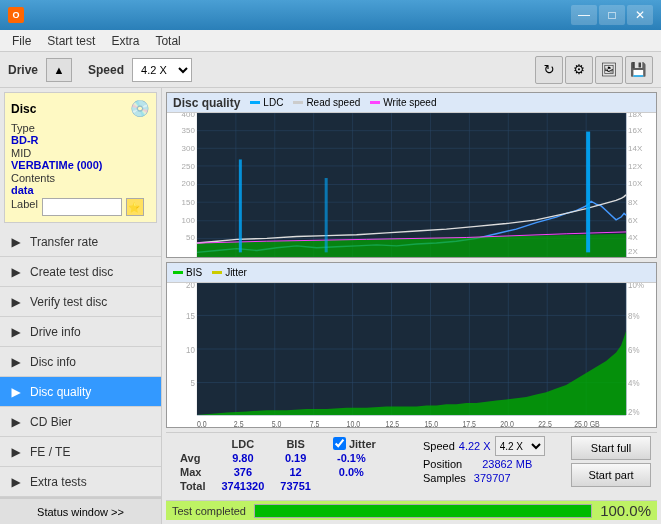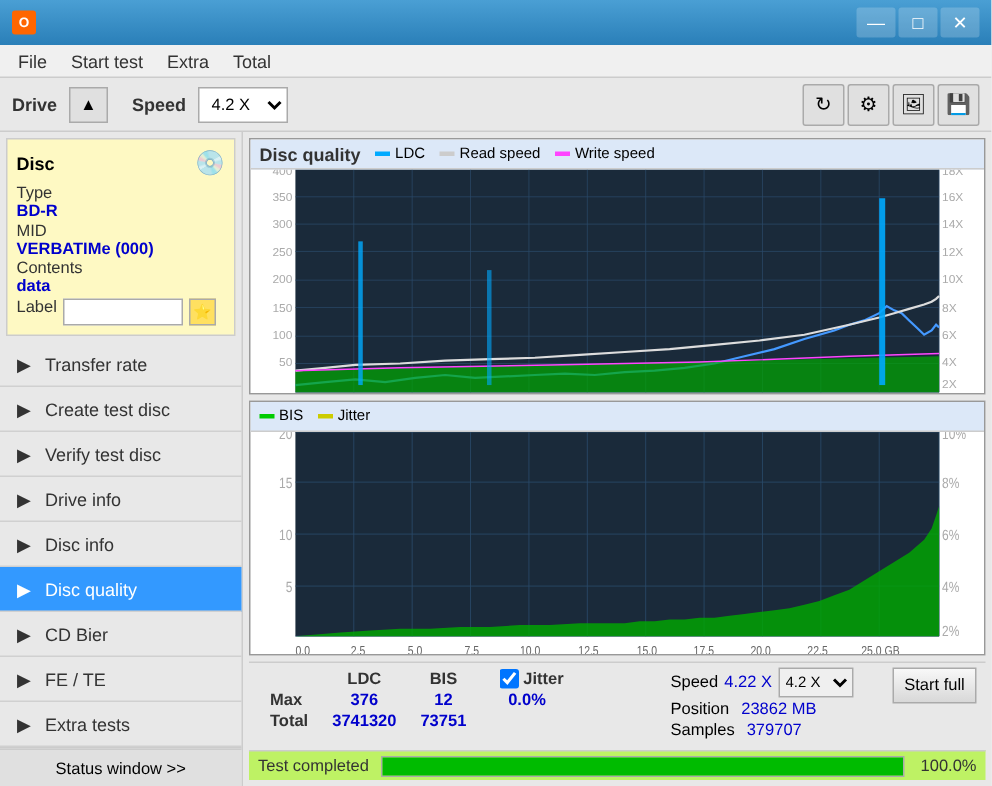--- a/index.html
+++ b/index.html
@@ -72,31 +72,31 @@
     .stats-table table { border-collapse: collapse; font-size: 11px; }
     .stats-table td { padding: 1px 8px; }
     .stats-table .col-header { font-weight: bold; color: #333; text-align: center; }
     .stats-table .col-val { color: #0000cc; text-align: center; font-weight: bold; }
     .stats-table .row-label { color: #333; font-weight: bold; }
     .jitter-check { display: flex; align-items: center; gap: 3px; }
     .speed-info { display: flex; flex-direction: column; align-items: flex-start; gap: 2px; font-size: 11px; }
     .speed-row { display: flex; align-items: center; gap: 4px; }
     .speed-val { color: #0000cc; font-weight: normal; }
     .action-btns { display: flex; flex-direction: column; gap: 3px; margin-left: 8px; }
-    .action-btn { height: 24px; width: 56px; background: linear-gradient(to bottom, #f8f8f8, #d8d8d8); border: 1px solid #aaa; cursor: pointer; font-size: 11px; display: flex; align-items: center; justify-content: center; }
+    .action-btn { height: 24px; width: 80px; background: linear-gradient(to bottom, #f8f8f8, #d8d8d8); border: 1px solid #aaa; cursor: pointer; font-size: 11px; display: flex; align-items: center; justify-content: center; }
 
     
     .chart-svg { width: 100%; height: 100%; }
 
     
     .bottom-status { height: 20px; background: #bef264; border-top: 1px solid #ccc; display: flex; align-items: center; padding: 0 6px; gap: 8px; }
     .bottom-text { font-size: 11px; color: #333; }
     .bottom-progress { flex: 1; height: 14px; background: #ddd; border: 1px solid #aaa; }
     .bottom-progress-fill { height: 100%; background: #00bb00; }
-    .bottom-percent { font-size: 11px; color: #333; min-width: 40px; text-align: right; }
+    .bottom-percent { font-size: 15px; color: #333; min-width: 40px; text-align: right; }
 
     .window-content { display: flex; flex-direction: column; height: calc(524px - 30px); }
   </style>
 </head>
 <body>
 
 <div class="titlebar">
   <div class="titlebar-left">
     <div class="titlebar-icon">O</div>
   </div>
@@ -363,20 +363,26 @@
               <td class="col-header">LDC</td>
               <td class="col-header">BIS</td>
               <td style="padding-left:14px;">
                 <div class="jitter-check">
                   <input type="checkbox" checked="" style="">
                   <span class="col-header">Jitter</span>
                 </div>
               </td>
             </tr>
             <tr>
+              <td class="row-label">Avg</td>
+              <td class="col-val">9.80</td>
+              <td class="col-val">0.19</td>
+              <td class="col-val">-0.1%</td>
+            </tr>
+            <tr>
               <td class="row-label">Max</td>
               <td class="col-val">376</td>
               <td class="col-val">12</td>
               <td class="col-val">0.0%</td>
             </tr>
             <tr>
               <td class="row-label">Total</td>
               <td class="col-val">3741320</td>
               <td class="col-val">73751</td>
               <td></td>
@@ -387,29 +393,30 @@
         <div class="speed-info" style="margin-left:8px; min-width:140px;">
           <div class="speed-row">
             <span>Speed</span>
             <span class="speed-val">4.22 X</span>
             <select style="height:20px; font-size:10px; border:1px solid #aaa; width:50px;">
               <option>4.2 X</option>
             </select>
           </div>
           <div class="speed-row">
             <span>Position</span>
-            <span class="speed-val" style="margin-left:4px;">23862 MB</span>
+            <span class="speed-val" style="margin-left:16px;">23862 MB</span>
           </div>
           <div class="speed-row">
             <span>Samples</span>
             <span class="speed-val" style="margin-left:4px;">379707</span>
           </div>
         </div>
         <div class="action-btns">
           <button class="action-btn">Start full</button>
+          <button class="action-btn">Start part</button>
         </div>
       </div>
 
       <div class="bottom-status">
         <span class="bottom-text">Test completed</span>
         <div class="bottom-progress">
           <div class="bottom-progress-fill" style="width:100%;"></div>
         </div>
         <span class="bottom-percent">100.0%</span>
       </div>

